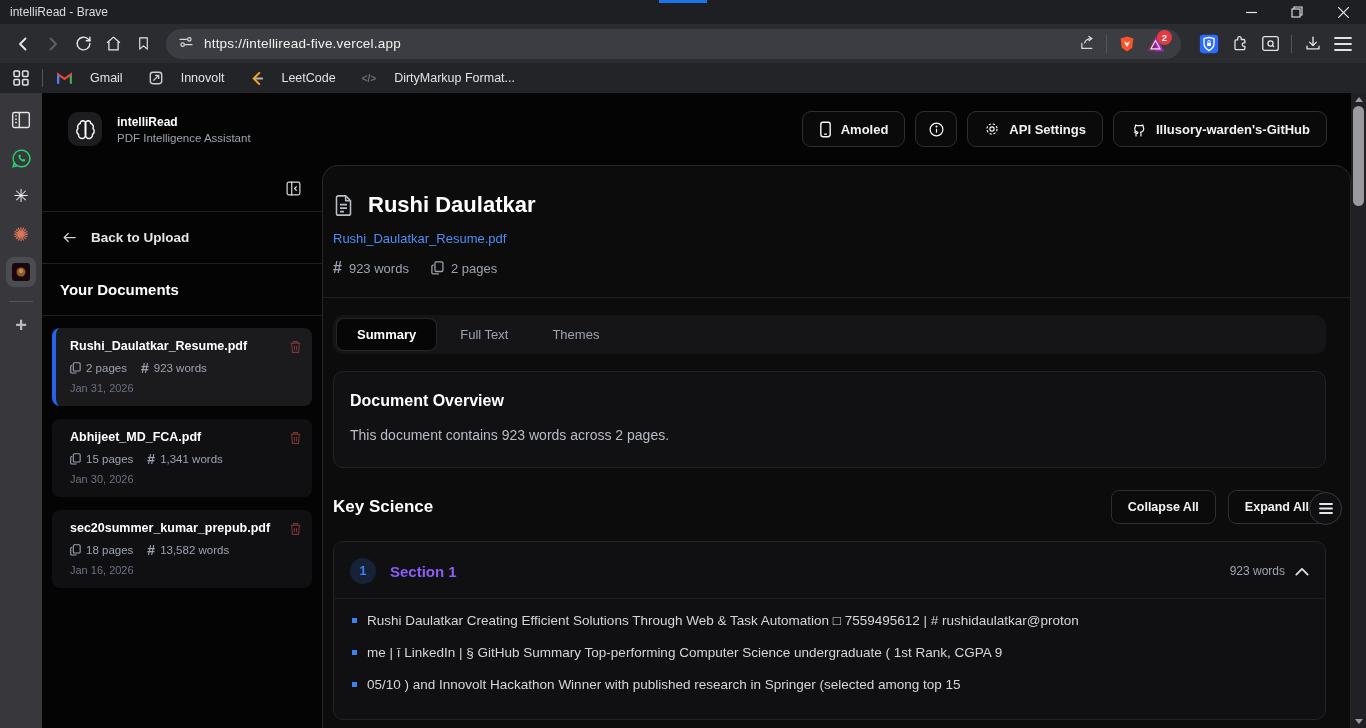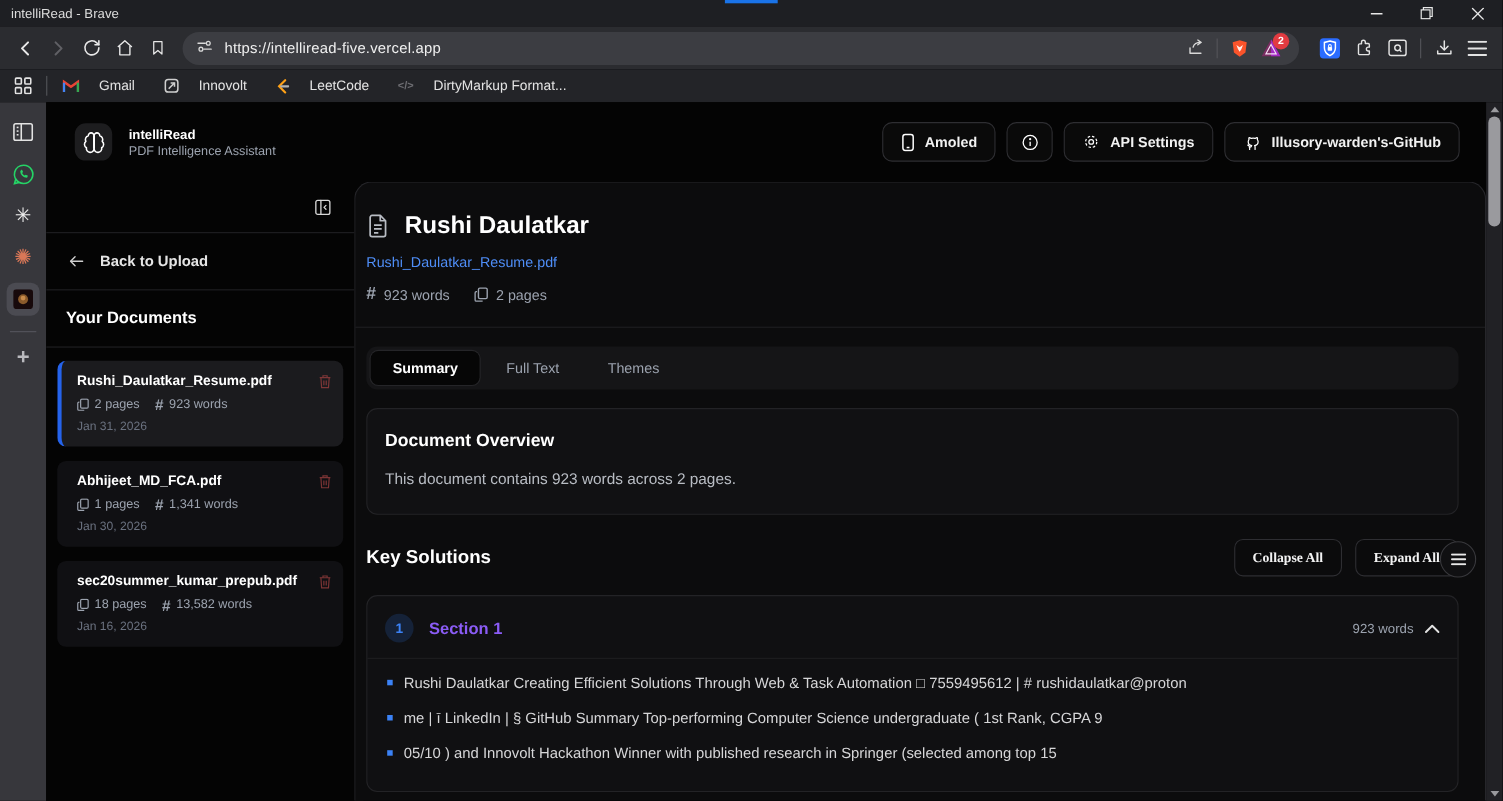--- a/index.html
+++ b/index.html
@@ -81,21 +81,21 @@
   .tabbar { margin-top:17px; background:#151517; border-radius:10px; padding:4px; display:flex; gap:4px; }
   .tab { padding:8px 20px; border-radius:7px; color:#9ca3af; font-size:13px; }
   .tab.active { background:#060606; color:#fff; font-weight:bold; box-shadow:0 0 0 1px #252528; }
 
   .overview-card { margin-top:17px; background:#111113; border:1px solid #232326; border-radius:10px; padding:20px 16px 24px; }
   .overview-h { color:#fff; font-weight:bold; font-size:16px; }
   .overview-t { color:#b9bdc4; font-size:14px; margin-top:17px; }
 
   .keyrow { margin-top:22px; display:flex; align-items:center; }
   .key-h { color:#fff; font-weight:bold; font-size:17px; }
-  .keybtns { margin-left:auto; display:flex; gap:12px;font-family:Liberation Serif, serif; }
+  .keybtns { margin-left:auto; display:flex; gap:12px; }
   .kbtn { height:34px; padding:0 16px; background:#0b0b0c; border:1px solid #2e2e32; border-radius:8px;
     color:#f2f2f2; font-size:12.5px; font-weight:bold; display:flex; align-items:center; }
 
   .section-card { margin-top:17px; background:#101012; border:1px solid #232326; border-radius:10px; padding:16px 16px 0; }
   .sec-head { display:flex; align-items:center; gap:14px; padding-bottom:14px; }
   .sec-num { width:26px; height:26px; border-radius:50%; background:#152238; color:#3b82f6; font-weight:bold;
     font-size:12.5px; display:flex; align-items:center; justify-content:center; }
   .sec-title { color:#8b5cf6; font-weight:bold; font-size:15px; }
   .sec-right { margin-left:auto; display:flex; align-items:center; gap:10px; color:#9ca3af; font-size:12px; }
   .sec-div { height:1px; background:#1e1e21; margin:0 -16px; }
@@ -415,21 +415,21 @@
           </div>
 
           <div class="doc-card">
             <div class="doc-name">Abhijeet_MD_FCA.pdf</div>
             <div class="doc-meta">
               <span class="mi">
                   <svg width="11" height="12" viewBox="0 0 20 22" fill="none" stroke="#9ca3af" stroke-width="2">
                     <rect x="6" y="1.5" width="12.5" height="15" rx="2"></rect>
                     <path d="M4 6.5H3a1.8 1.8 0 0 0-1.8 1.8v10A1.8 1.8 0 0 0 3 20.1h9"></path>
                   </svg>
-                  <span>1 pages</span>
+                  <span>15 pages</span>
                 </span>
               <span class="mi">
                   <span class="hash">#</span>
                   <span>1,341 words</span>
                 </span>
             </div>
             <div class="doc-date">Jan 30, 2026</div>
             <span class="trash">
               <svg width="13" height="14" viewBox="0 0 24 26" fill="none" stroke="#9f4040" stroke-width="2">
                   <line x1="3" y1="6" x2="21" y2="6"></line>
@@ -505,21 +505,21 @@
           <div class="tab">Full Text</div>
           <div class="tab">Themes</div>
         </div>
 
         <div class="overview-card">
           <div class="overview-h">Document Overview</div>
           <div class="overview-t">This document contains 923 words across 2 pages.</div>
         </div>
 
         <div class="keyrow">
-          <div class="key-h">Key Solutions</div>
+          <div class="key-h">Key Science</div>
           <div class="keybtns">
             <div class="kbtn">Collapse All</div>
             <div class="kbtn">Expand All</div>
           </div>
         </div>
 
         <div class="section-card">
           <div class="sec-head">
             <div class="sec-num">1</div>
             <div class="sec-title">Section 1</div>

